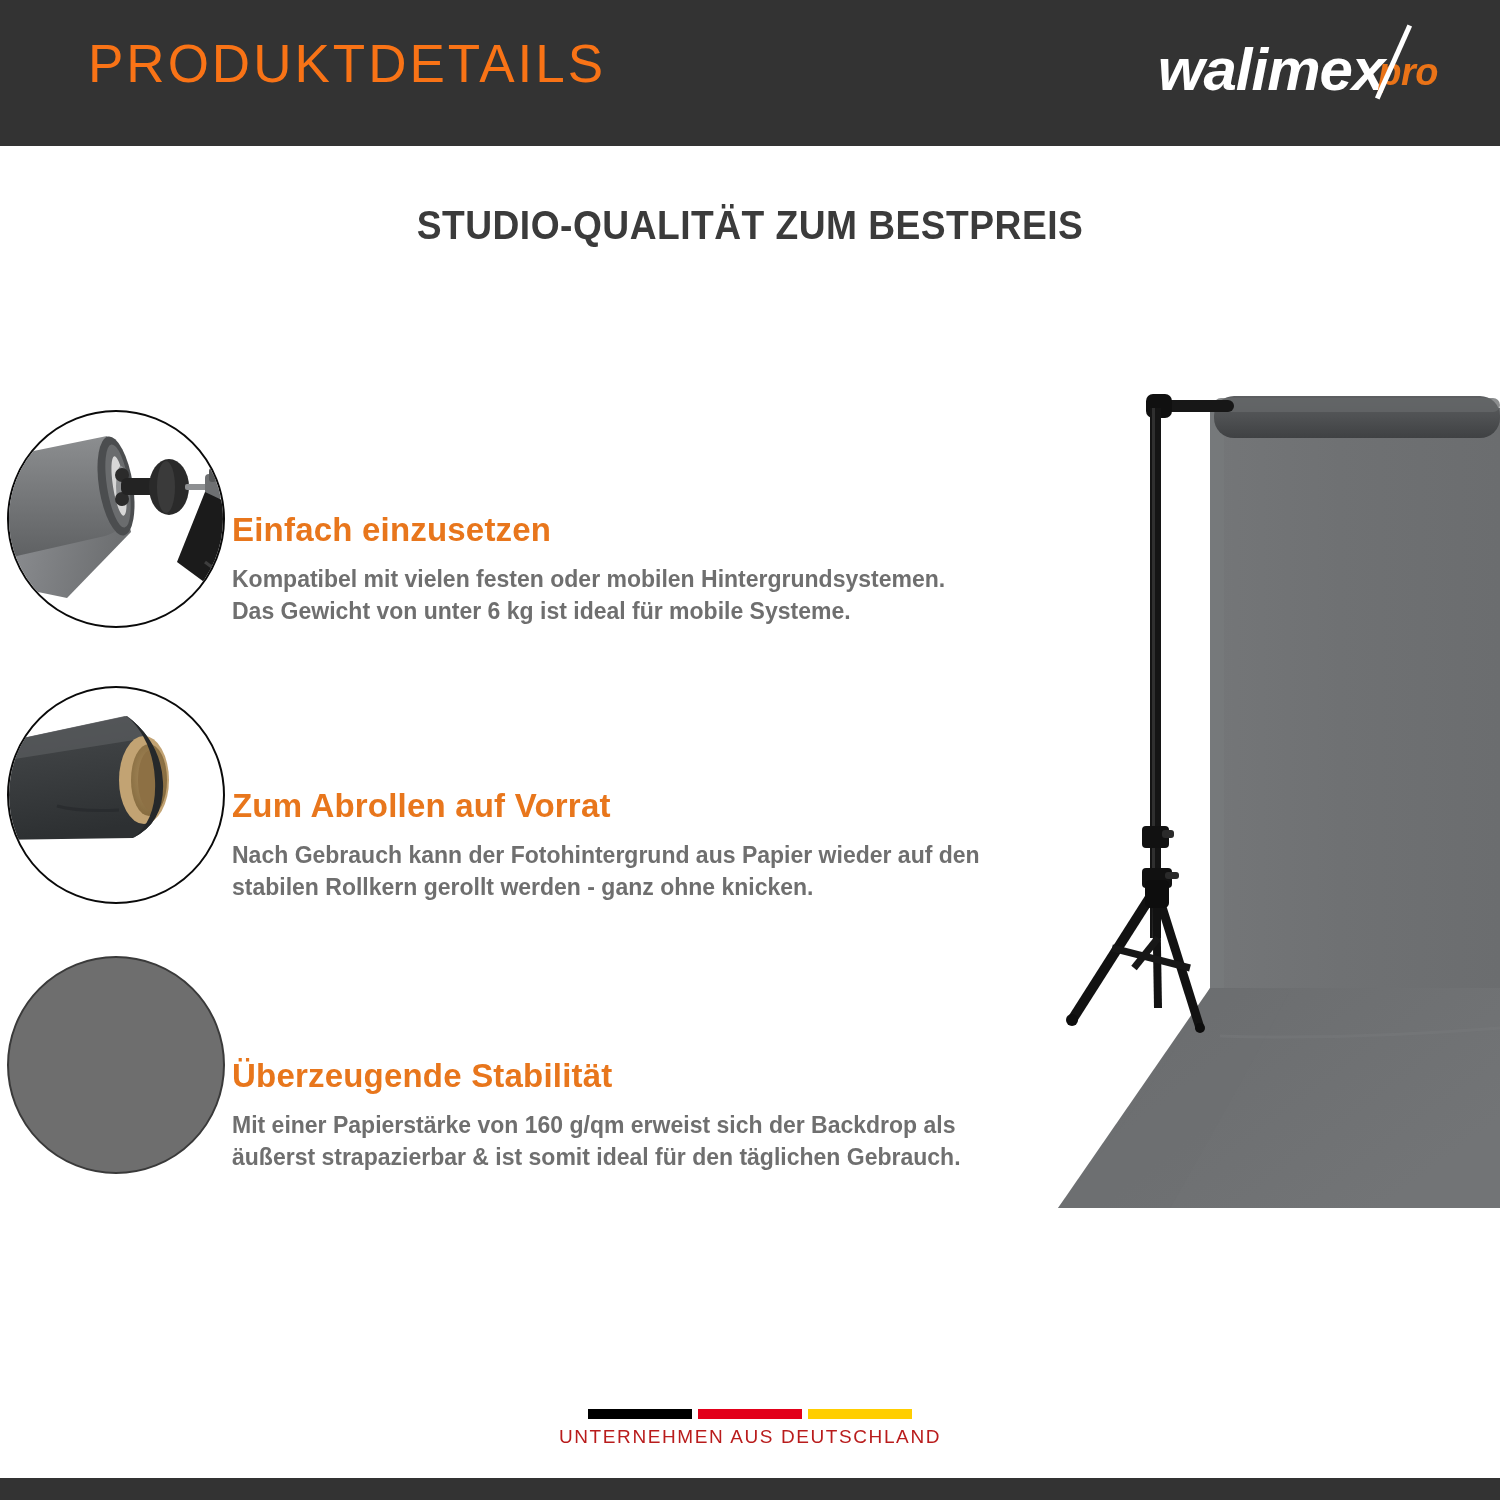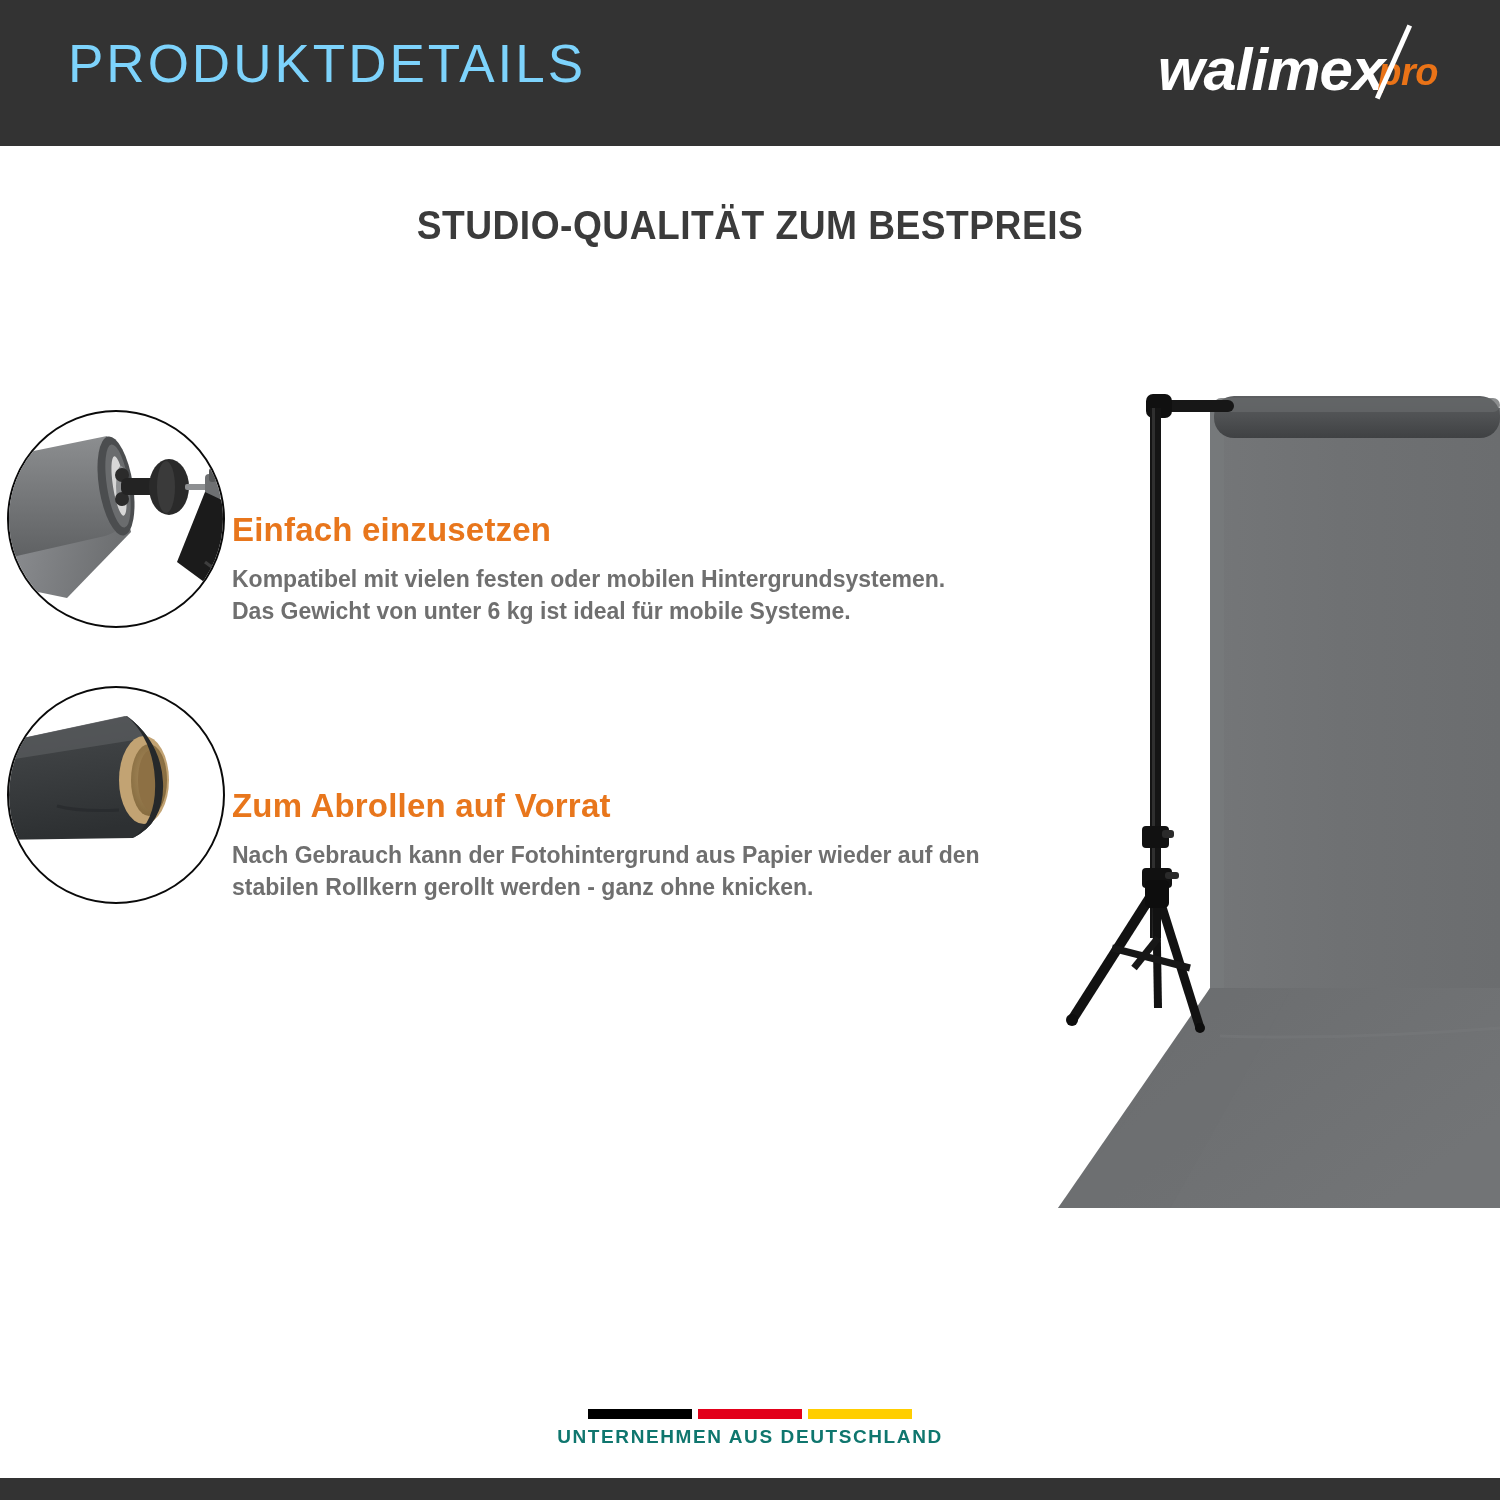--- a/index.html
+++ b/index.html
@@ -10,23 +10,23 @@
     position:relative;
     overflow:hidden;
   }
 
   
   .header-bar{
     position:absolute; left:0; top:0; width:1500px; height:146px;
     background:#333333;
   }
   .header-title{
-    position:absolute; left:68px; top:37px;
+    position:absolute; left:88px; top:37px;
     font-size:53px; letter-spacing:3px;
-    color:#7dd3fc; font-weight:400;
+    color:#f97316; font-weight:400;
     line-height:1;
   }
   .logo{
     position:absolute; right:62px; top:34px;
     height:72px; display:flex; align-items:center;
   }
   .logo-walimex{
     font-size:60px; font-weight:bold; font-style:italic;
     color:#ffffff; letter-spacing:-1px; line-height:1;
   }
@@ -95,22 +95,22 @@
   .badge{
     position:absolute; left:0; bottom:52px; width:1500px;
     display:flex; flex-direction:column; align-items:center;
   }
   .flag{ display:flex; gap:6px; margin-bottom:7px; }
   .flag span{ display:block; width:104px; height:10px; }
   .flag .blk{ background:#000000; }
   .flag .red{ background:#e2001a; }
   .flag .gld{ background:#ffce00; }
   .badge-text{
-    font-size:19px; color:#0f766e; letter-spacing:1.6px;
-    font-weight:700;
+    font-size:19px; color:#b91c1c; letter-spacing:1.6px;
+    font-weight:400;
   }
 </style>
 </head>
 <body>
 
 <div class="header-bar">
   <div class="header-title">PRODUKTDETAILS</div>
   <div class="logo">
     <span class="logo-walimex">walimex</span>
     <span class="logo-pro">pro</span>
@@ -200,20 +200,29 @@
           <path d="M118 28 Q152 54 154 94 Q156 134 124 150 Q148 132 146 92 Q144 52 118 28 Z" fill="#25282a"></path>
         </svg>
       </div>
     </div>
     <div class="ftext">
       <div class="fhead">Zum Abrollen auf Vorrat</div>
       <div class="fbody">Nach Gebrauch kann der Fotohintergrund aus Papier wieder auf den stabilen Rollkern gerollt werden - ganz ohne knicken.</div>
     </div>
   </div>
 
+  <div class="feature f3">
+    <div class="icon-wrap">
+      <div class="circle swatch"></div>
+    </div>
+    <div class="ftext">
+      <div class="fhead">Überzeugende Stabilität</div>
+      <div class="fbody">Mit einer Papierstärke von 160 g/qm erweist sich der Backdrop als äußerst strapazierbar &amp; ist somit ideal für den täglichen Gebrauch.</div>
+    </div>
+  </div>
 
 </div>
 
 <div class="photo">
   <svg width="450" height="850" viewBox="0 0 450 850" aria-hidden="true">
     <defs>
       <linearGradient id="bd" x1="0" y1="0" x2="1" y2="0">
         <stop offset="0" stop-color="#747678"></stop>
         <stop offset="0.45" stop-color="#6f7173"></stop>
         <stop offset="1" stop-color="#6b6d6f"></stop>

